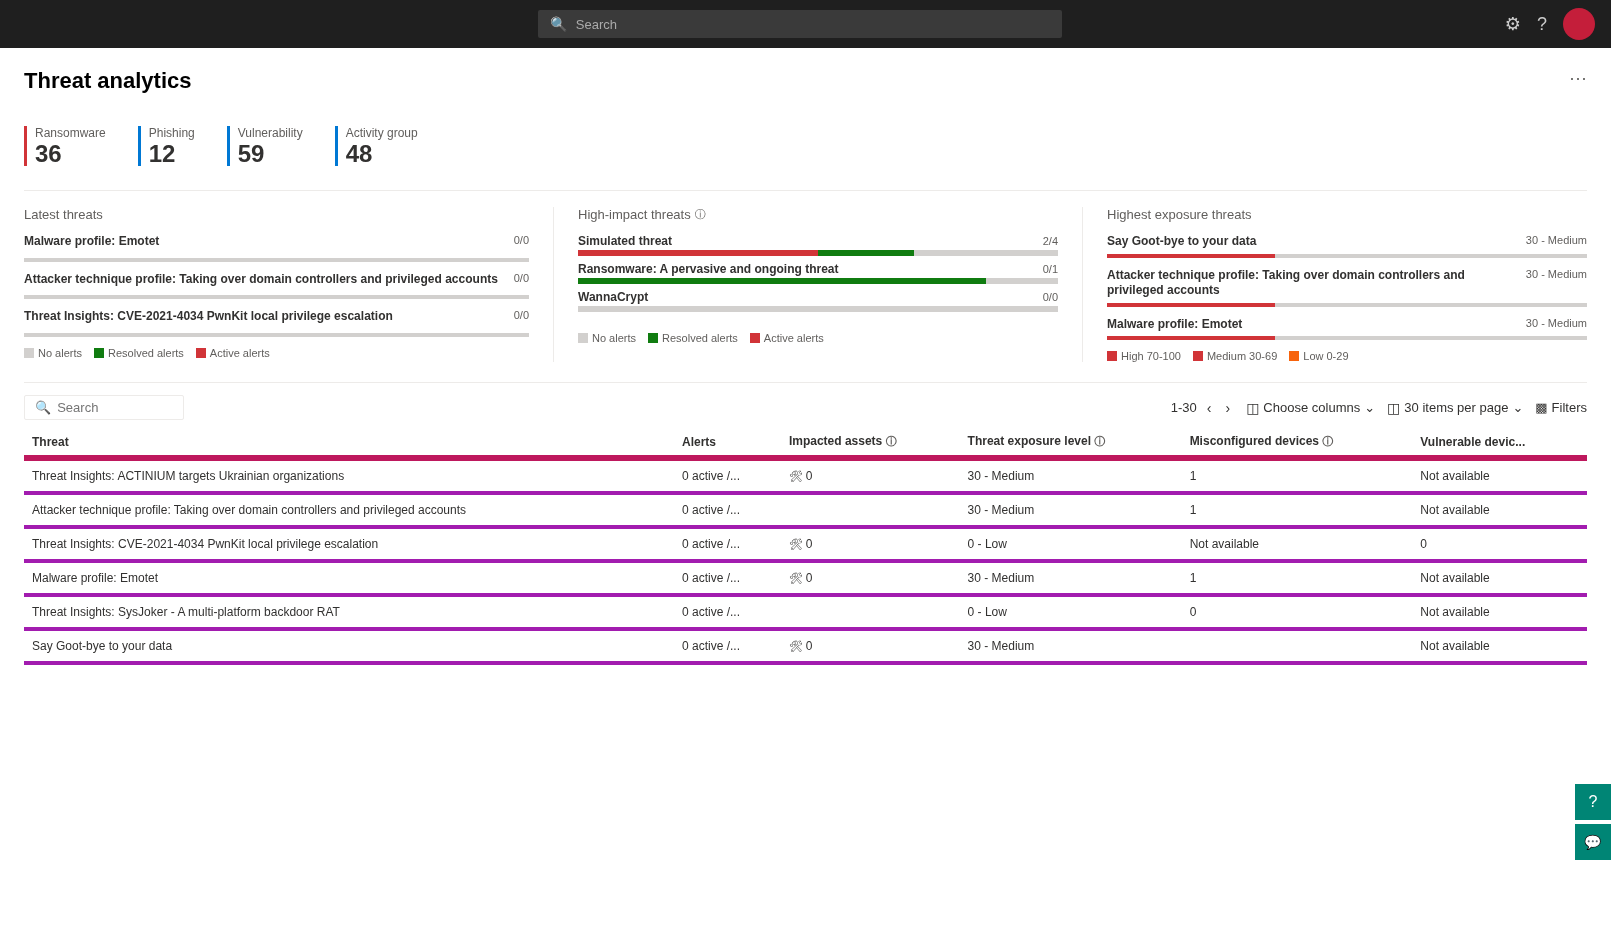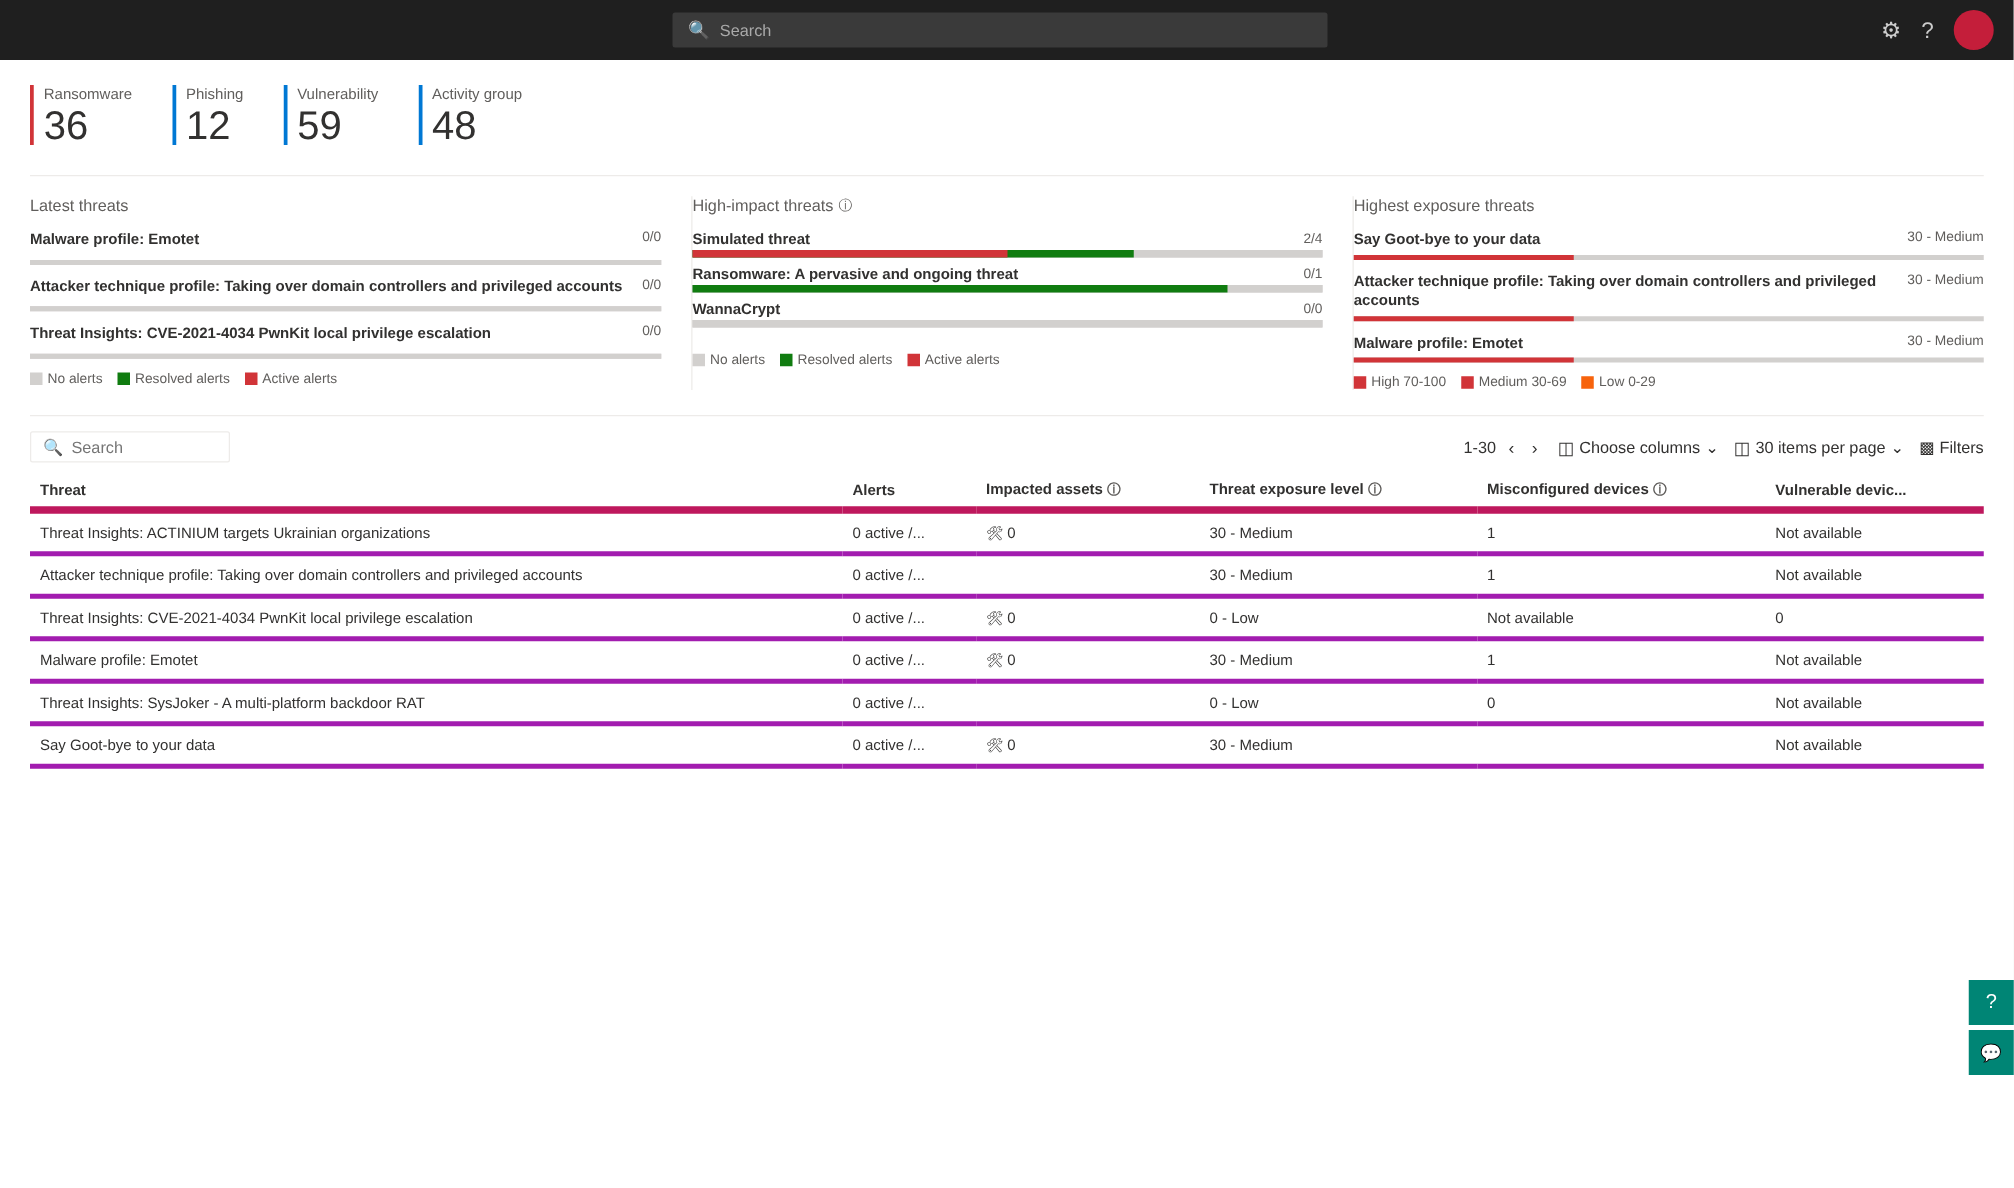--- a/index.html
+++ b/index.html
@@ -77,22 +77,22 @@
     .stat-item {
       display: flex;
       flex-direction: column;
     }
     .stat-label {
       font-size: 12px;
       color: #605e5c;
       margin-bottom: 2px;
     }
     .stat-value {
-      font-size: 32px;
-      font-weight: 400;
+      font-size: 24px;
+      font-weight: 700;
       line-height: 1;
     }
     .stat-border-red { border-left: 3px solid #d13438; padding-left: 8px; }
     .stat-border-blue { border-left: 3px solid #0078d4; padding-left: 8px; }
 
     
     .three-col {
       display: grid;
       grid-template-columns: 1fr 1fr 1fr;
       gap: 24px;
@@ -335,40 +335,45 @@
       display: flex;
       align-items: center;
       justify-content: center;
       color: #fff;
       font-size: 14px;
       cursor: pointer;
     }
 
     .divider-col {
       border-left: 1px solid #edebe9;
+      padding-left: 24px;
     }
   </style>
 </head>
 <body>
 
 <div class="top-bar">
   <div style="width:80px;"></div>
   <div class="search-box">
     <span style="color:#aaa;font-size:14px;">🔍</span>
     <input type="text" placeholder="Search" style="">
   </div>
   <div class="top-right-icons">
     <button class="icon-btn">⚙</button>
     <button class="icon-btn">?</button>
     <div class="avatar"></div>
   </div>
 </div>
 
 <div class="main-content">
 
+  <div style="display:flex;justify-content:space-between;align-items:flex-start;margin-bottom:12px;">
+    <h1 class="page-title">Threat analytics</h1>
+    <span style="color:#605e5c;font-size:18px;cursor:pointer;">···</span>
+  </div>
 
   <div class="stats-row">
     <div class="stat-item stat-border-red">
       <span class="stat-label">Ransomware</span>
       <span class="stat-value">36</span>
     </div>
     <div class="stat-item stat-border-blue">
       <span class="stat-label">Phishing</span>
       <span class="stat-value">12</span>
     </div>

